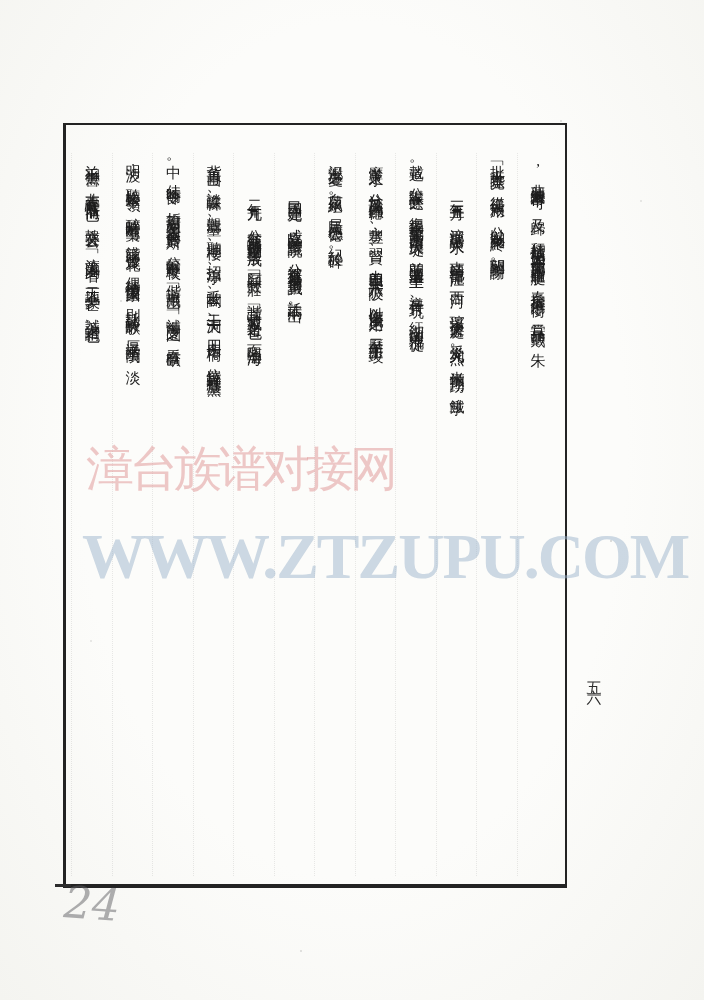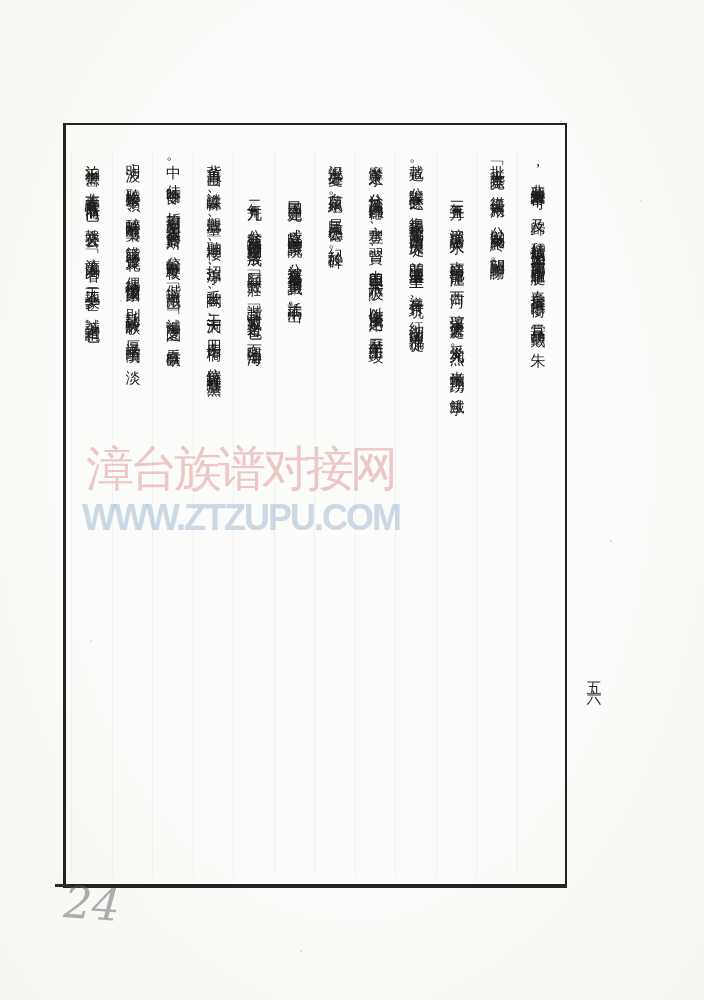--- a/index.html
+++ b/index.html
@@ -61,23 +61,23 @@
     left: 86px; top: 437px;
     font-family: "Liberation Sans", "DejaVu Sans", sans-serif;
     font-size: 48px; font-weight: normal;
     letter-spacing: -4px;
     white-space: nowrap;
     color: rgba(222, 142, 142, 0.48);
     z-index: 5;
   }
   .wm-url {
     position: absolute;
-    left: 82px; top: 497px;
-    font-family: Liberation Sans, sans-serif;
-    font-size: 36px; font-weight: bold;
+    left: 82px; top: 520px;
+    font-family: Liberation Serif, serif;
+    font-size: 64px; font-weight: bold;
     letter-spacing: -2px;
     white-space: nowrap;
     color: rgba(156, 180, 203, 0.50);
     z-index: 5;
   }
   .folio {
     position: absolute;
     left: 584px; top: 670px;
     writing-mode: vertical-rl;
     text-orientation: upright;

